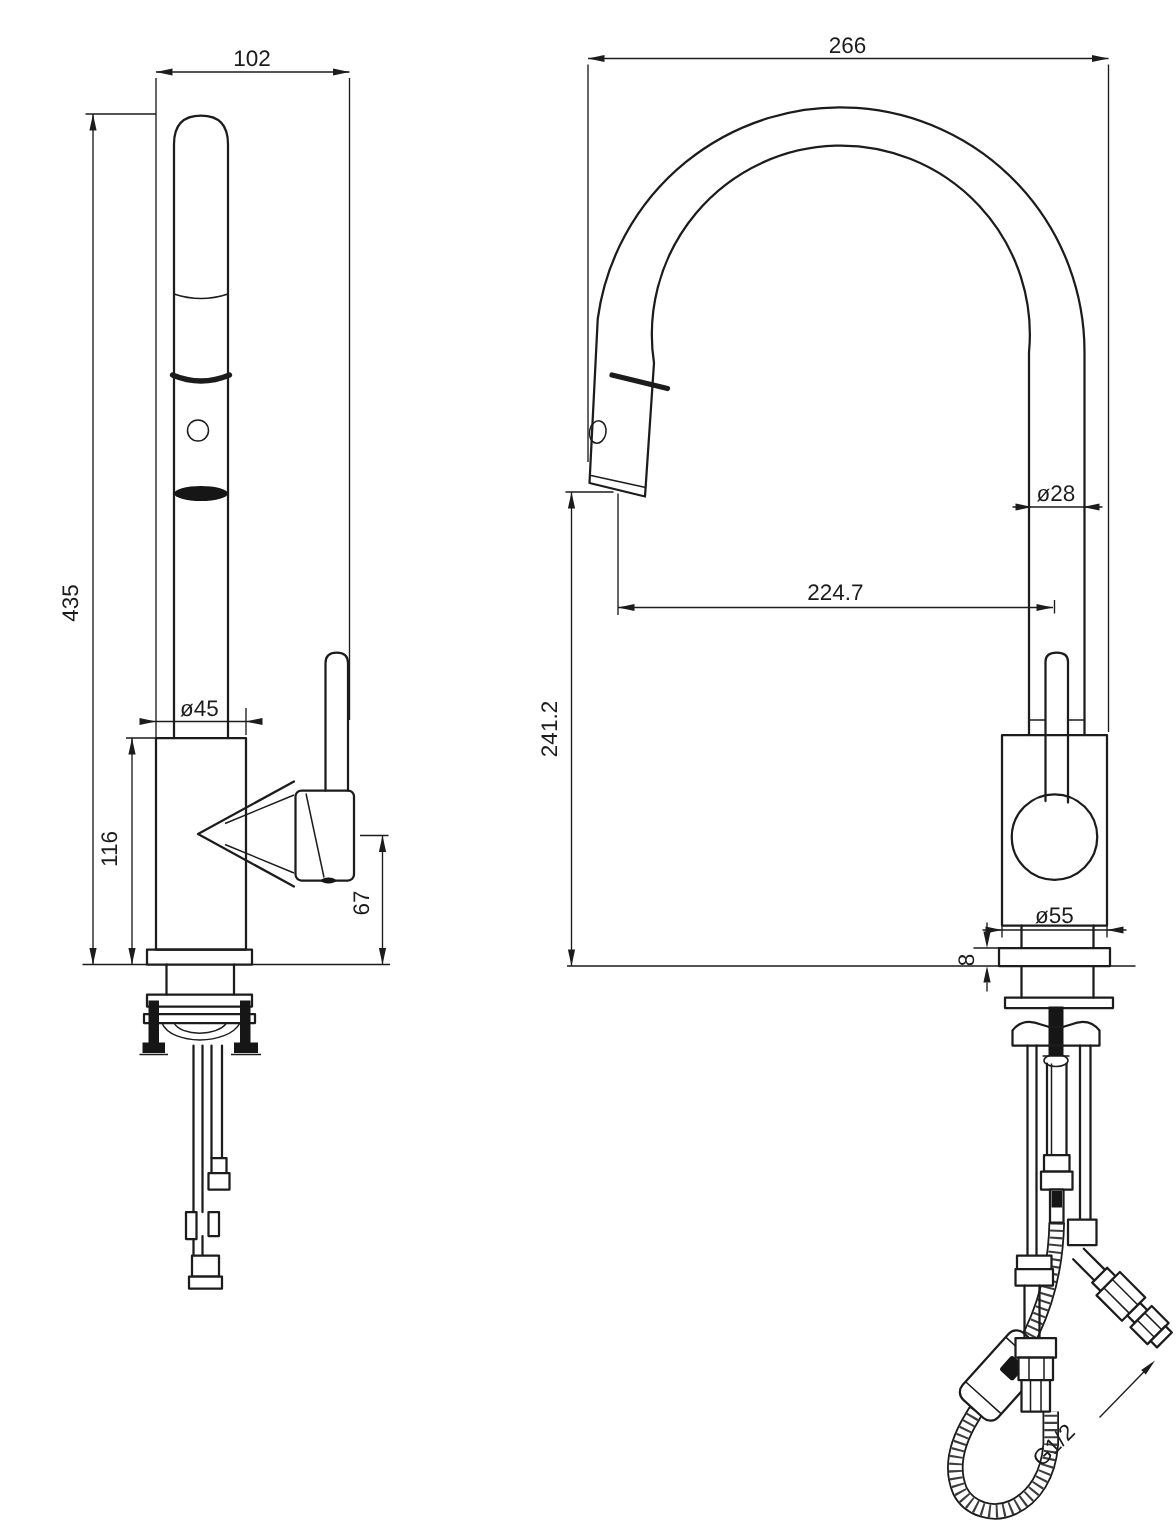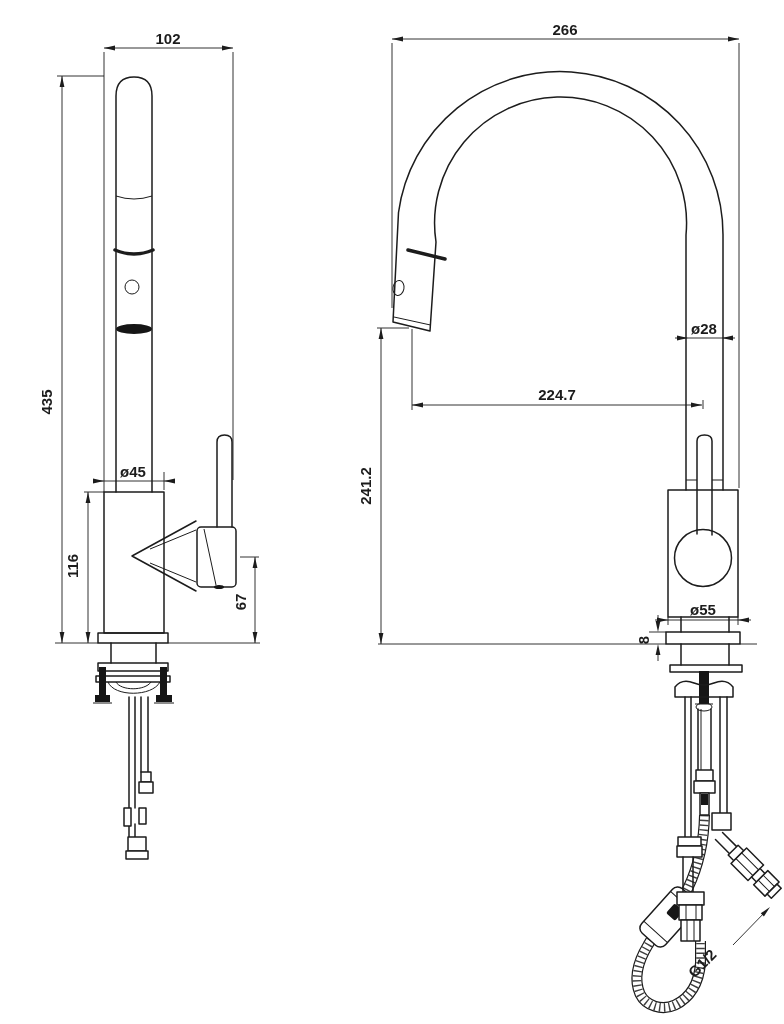--- a/index.html
+++ b/index.html
@@ -1,16 +1,16 @@
 <!DOCTYPE html>
 <html><head>
 <meta charset="utf-8">
 <style>
   html,body{margin:0;padding:0;background:#ffffff;}
-  .stage{position:relative;width:784px;height:1024px;background:#ffffff;overflow:hidden;font-weight:bold;}
+  .stage{position:relative;width:784px;height:1024px;background:#ffffff;overflow:hidden;}
   svg{display:block;}
   .ol{fill:none;stroke:#1c1c1c;stroke-width:1.5;stroke-linejoin:round;stroke-linecap:round;}
   .olw{fill:#ffffff;stroke:#1c1c1c;stroke-width:1.5;stroke-linejoin:round;}
   .thin{fill:none;stroke:#1c1c1c;stroke-width:1;}
   .thk{fill:none;stroke:#1c1c1c;stroke-width:3.5;stroke-linecap:round;}
   .dim{fill:none;stroke:#1c1c1c;stroke-width:0.9;}
   .ah{fill:#1c1c1c;stroke:none;}
   .blk{fill:#161616;stroke:none;}
   text.d{font-family:"Liberation Sans",sans-serif;font-size:15px;fill:#1c1c1c;}
   .braid-core{fill:none;stroke:#1c1c1c;stroke-width:11;}

